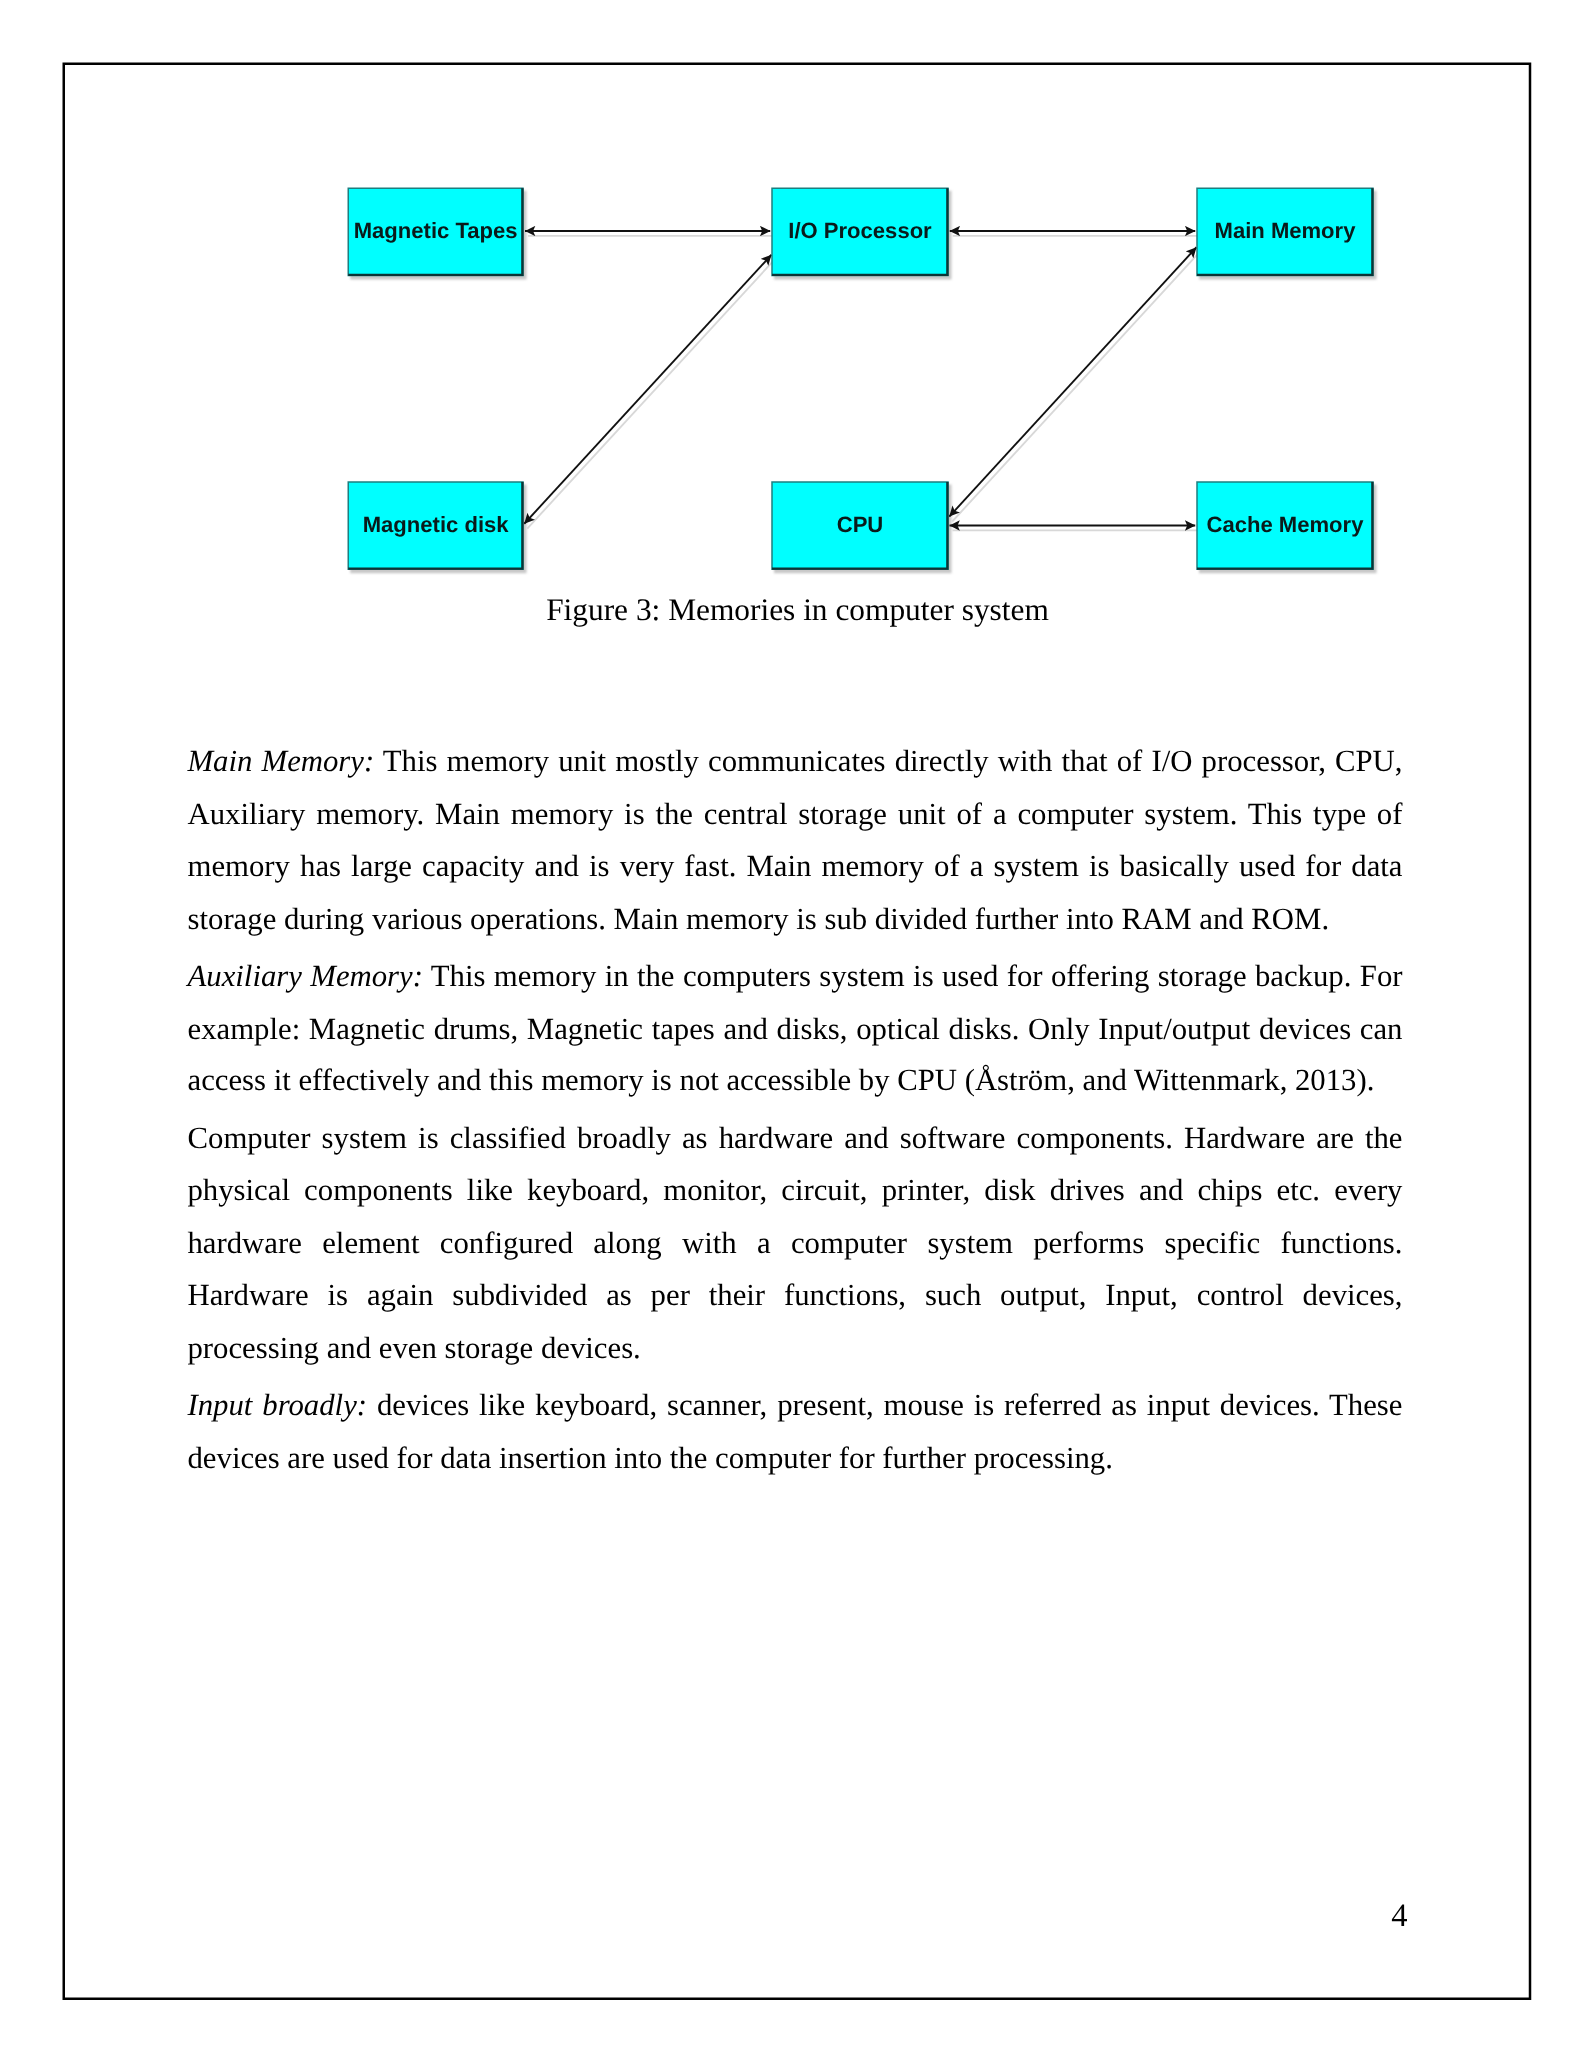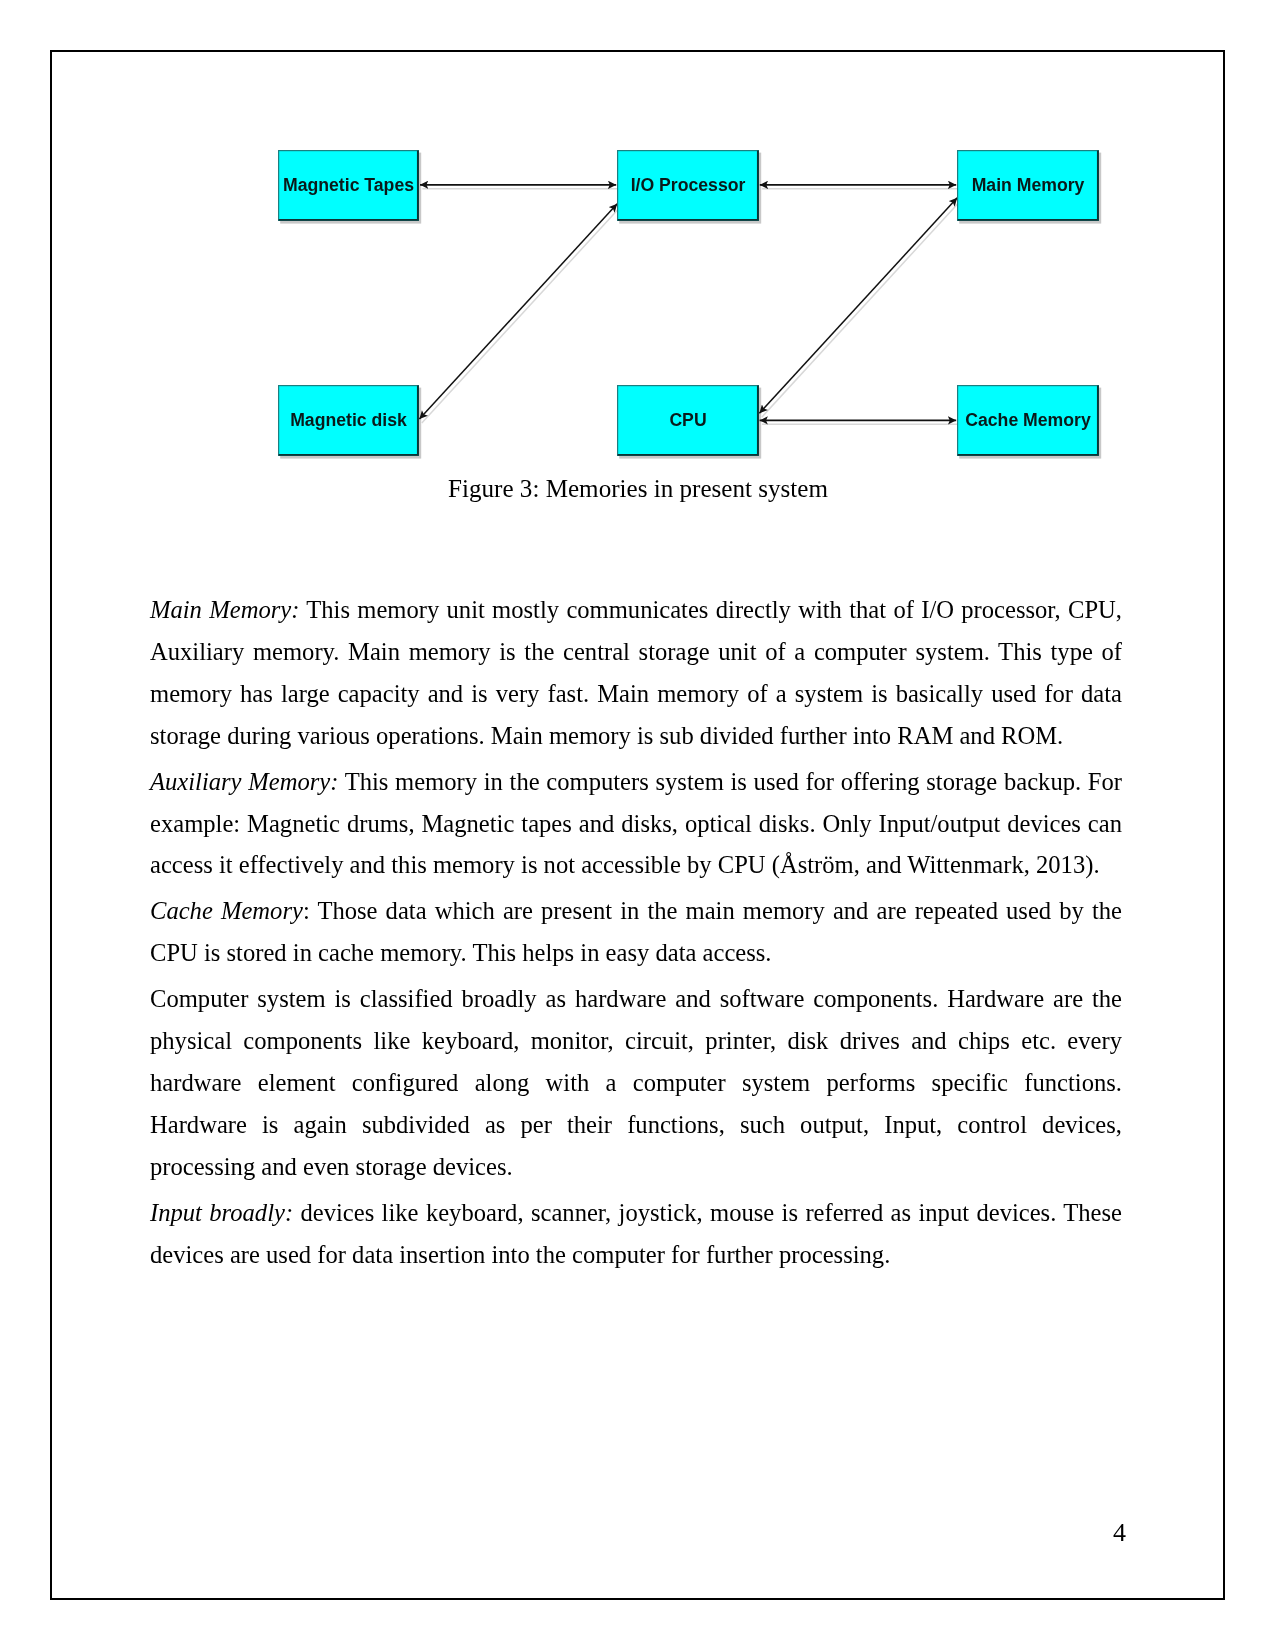--- a/index.html
+++ b/index.html
@@ -75,23 +75,22 @@
         <text x="296.5" y="184.7" text-anchor="middle" dominant-baseline="central" class="boxlabel">Magnetic Tapes</text>
         <text x="636" y="184.7" text-anchor="middle" dominant-baseline="central" class="boxlabel">I/O Processor</text>
         <text x="976" y="184.7" text-anchor="middle" dominant-baseline="central" class="boxlabel">Main Memory</text>
         <text x="296.5" y="419.7" text-anchor="middle" dominant-baseline="central" class="boxlabel">Magnetic disk</text>
         <text x="636" y="419.7" text-anchor="middle" dominant-baseline="central" class="boxlabel">CPU</text>
         <text x="976" y="419.7" text-anchor="middle" dominant-baseline="central" class="boxlabel">Cache Memory</text>
       </g>
 </svg>
 </div>
 
-<div class="fig-caption">Figure 3: Memories in present system</div>
+<div class="fig-caption">Figure 3: Memories in computer system</div>
 
 <div class="content" id="content">
     <p><i>Main Memory:</i><span> This memory unit mostly communicates directly with that of I/O processor, CPU, Auxiliary memory. Main memory is the central storage unit of a computer system. This type of memory has large capacity and is very fast. Main memory of a system is basically used for data storage during various operations. Main memory is sub divided further into RAM and ROM.</span></p>
     <p class="sp"><i>Auxiliary Memory:</i><span> This memory in the computers system is used for offering storage backup. For example: Magnetic drums, Magnetic tapes and disks, optical disks. Only Input/output devices can access it effectively and this memory is not accessible by CPU (Åström, and Wittenmark, 2013).</span></p>
-    <p class="sp"><i>Cache Memory</i><span>: Those data which are present in the main memory and are repeated used by the CPU is stored in cache memory. This helps in easy data access.</span></p>
     <p class="sp"><span>Computer system is classified broadly as hardware and software components. Hardware are the physical components like keyboard, monitor, circuit, printer, disk drives and chips etc. every hardware element configured along with a computer system performs specific functions. Hardware is again subdivided as per their functions, such output, Input, control devices, processing and even storage devices.</span></p>
-    <p class="sp"><i>Input broadly:</i><span> devices like keyboard, scanner, joystick, mouse is referred as input devices. These devices are used for data insertion into the computer for further processing.</span></p>
+    <p class="sp"><i>Input broadly:</i><span> devices like keyboard, scanner, present, mouse is referred as input devices. These devices are used for data insertion into the computer for further processing.</span></p>
   </div>
 
 <div class="pageno">4</div>
 
 </body></html>

